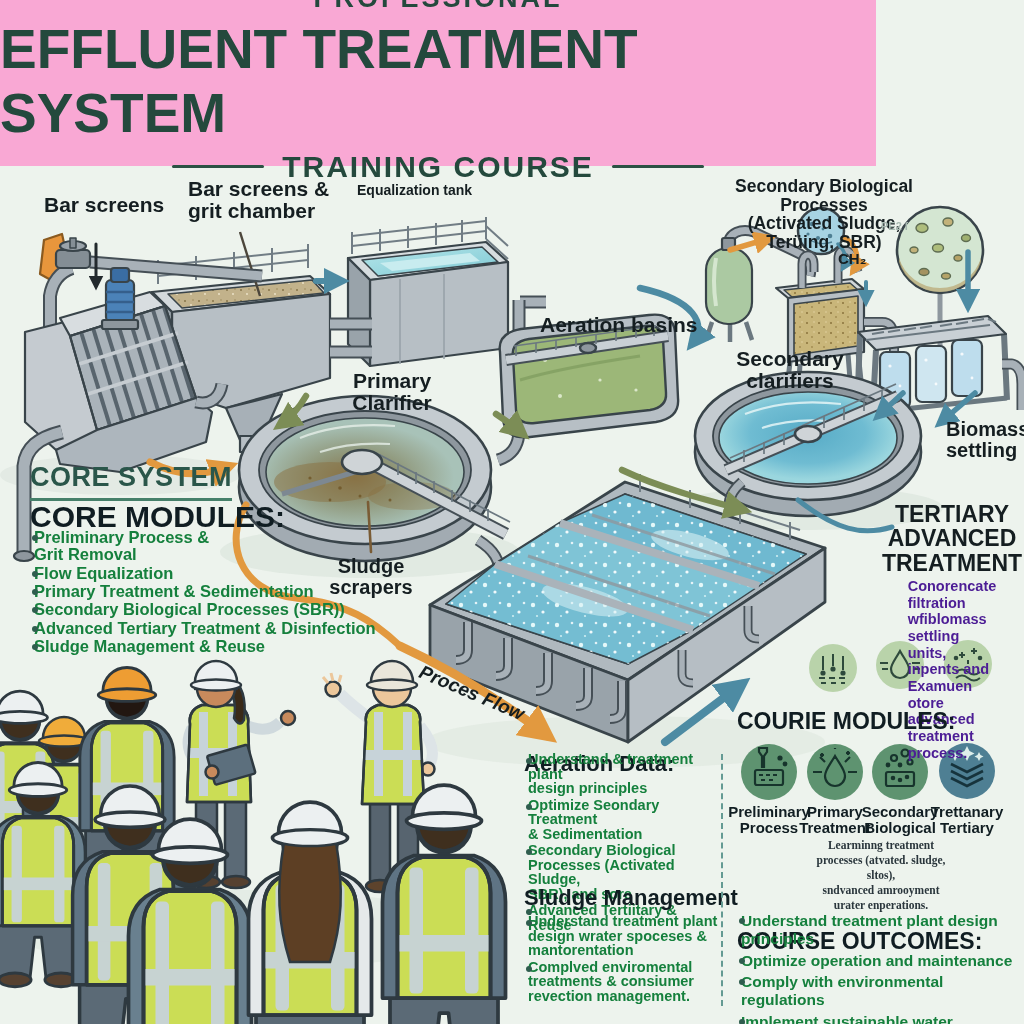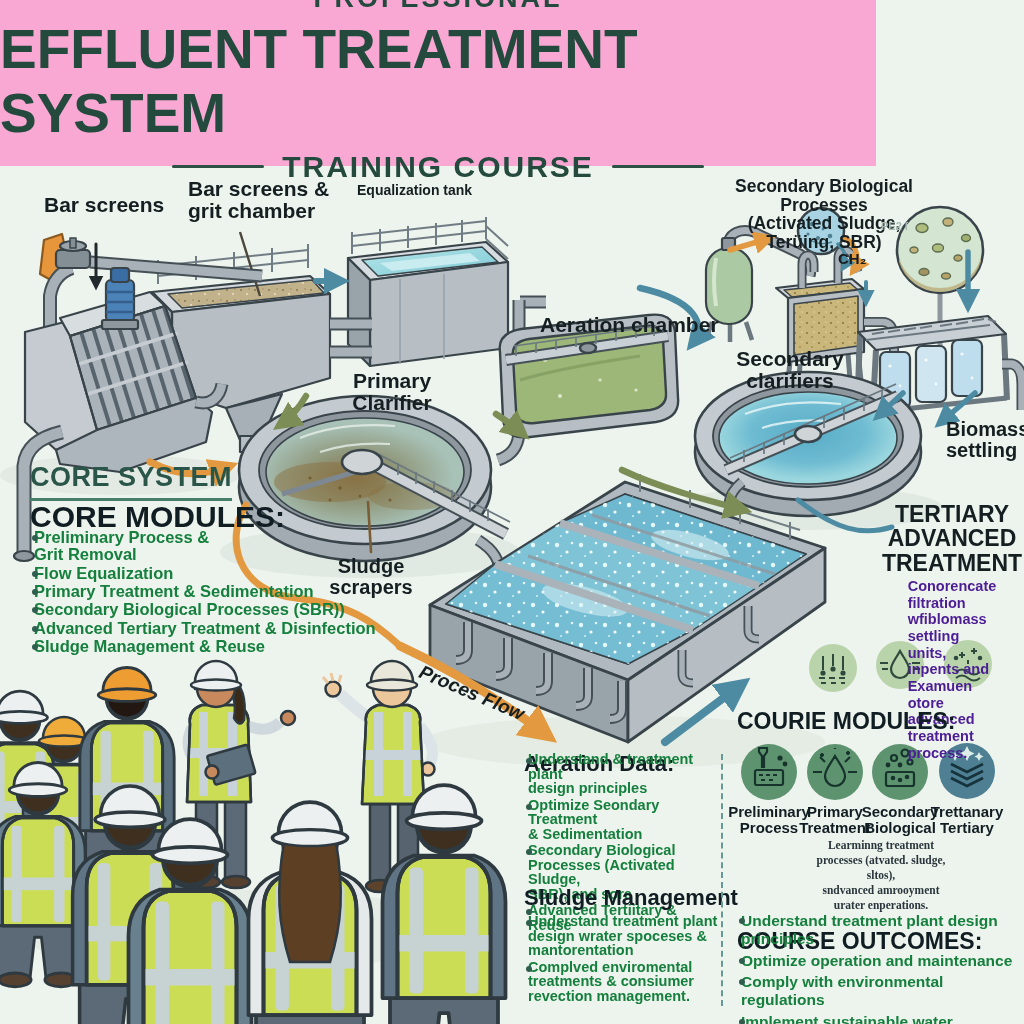--- a/index.html
+++ b/index.html
@@ -577,21 +577,21 @@
     <span class="rule r3"></span>
   </div>
 </header>
 
 <div class="lbl" style="left:44px;top:194px;font-size:21px;">Bar screens</div>
 <div class="lbl" style="left:188px;top:178px;font-size:21px;">Bar screens &amp;
 grit chamber</div>
 <div class="lbl" style="left:357px;top:183px;font-size:14px;">Equalization tank</div>
 <div class="lbl ctr" style="left:824px;top:177px;font-size:17.5px;">Secondary Biological Processes
 (Activated Sludge, Terüing, SBR)</div>
-<div class="lbl" style="left:540px;top:314px;font-size:21px;">Aeration chamber</div>
+<div class="lbl" style="left:540px;top:314px;font-size:21px;">Aeration basins</div>
 <div class="lbl ctr" style="left:392px;top:370px;font-size:21px;">Primary
 Clarifier</div>
 <div class="lbl ctr" style="left:790px;top:348px;font-size:21px;">Secondary
 clarifiers</div>
 <div class="lbl ctr" style="left:371px;top:556px;font-size:20px;">Sludge
 scrapers</div>
 <div class="lbl" style="left:946px;top:419px;font-size:20px;">Biomass
 settling</div>
 <div class="lbl" style="left:838px;top:251px;font-size:15px;">CH₂</div>
 <div class="lbl faint" style="left:846px;top:221px;font-size:11px;">PE2 ſ</div>

